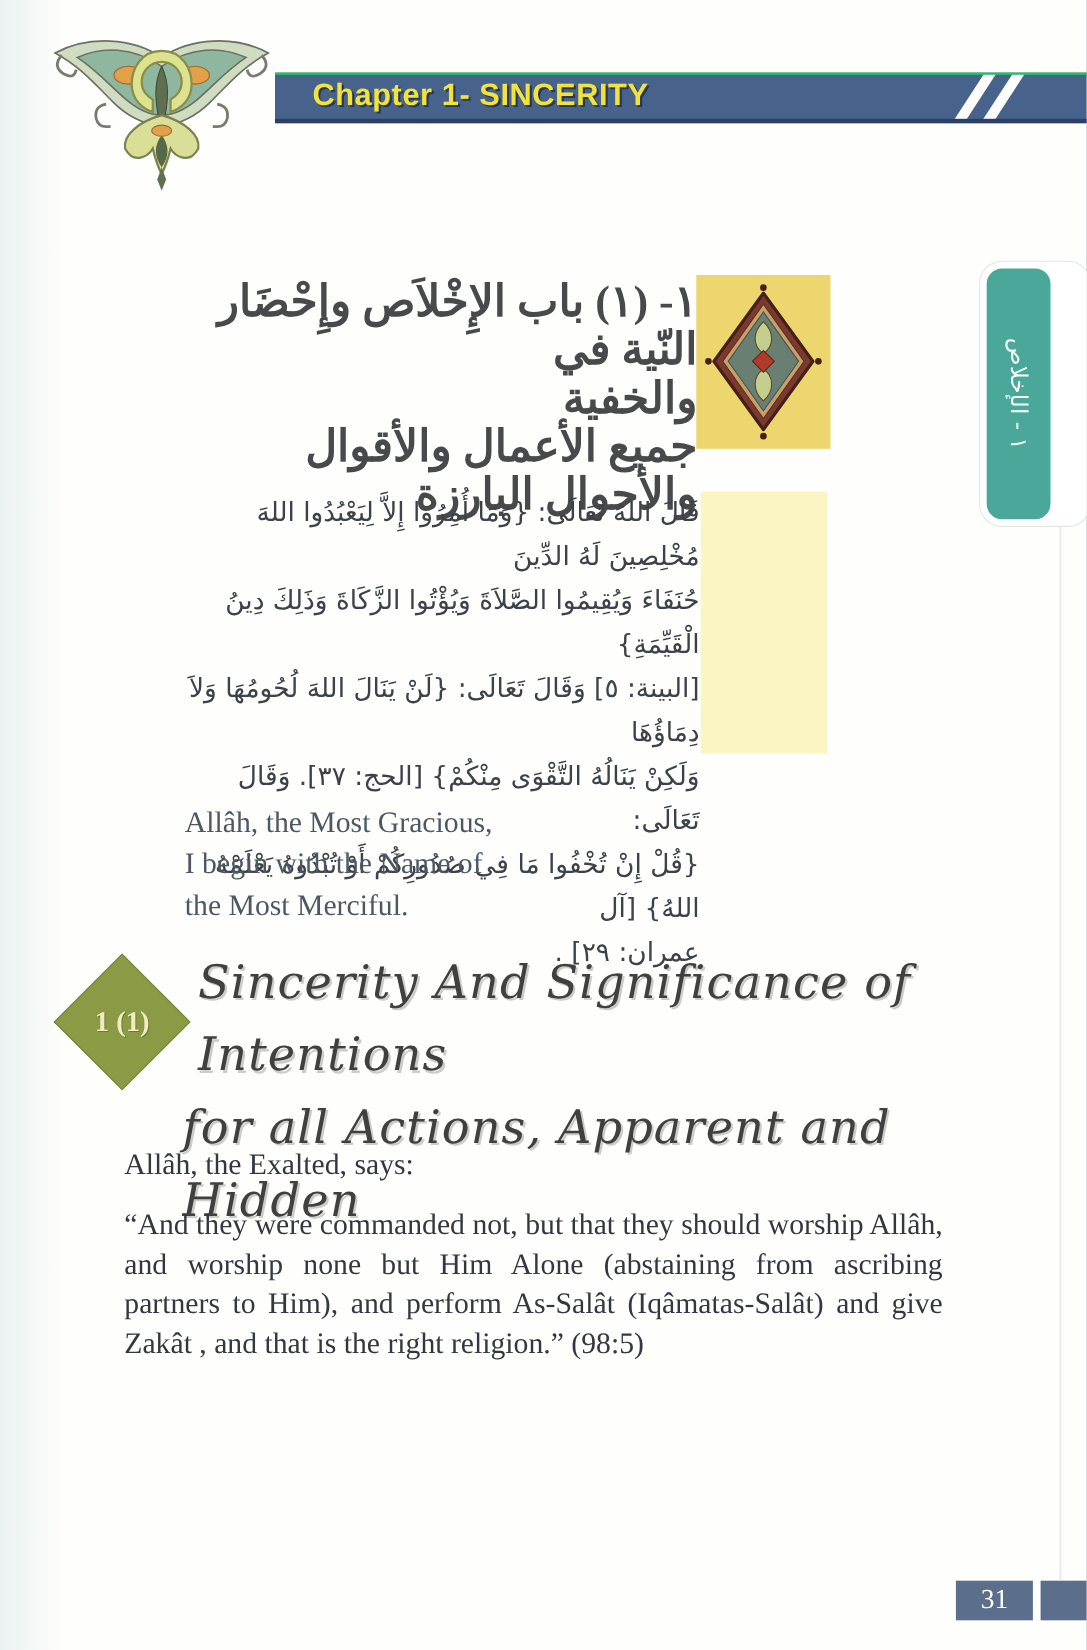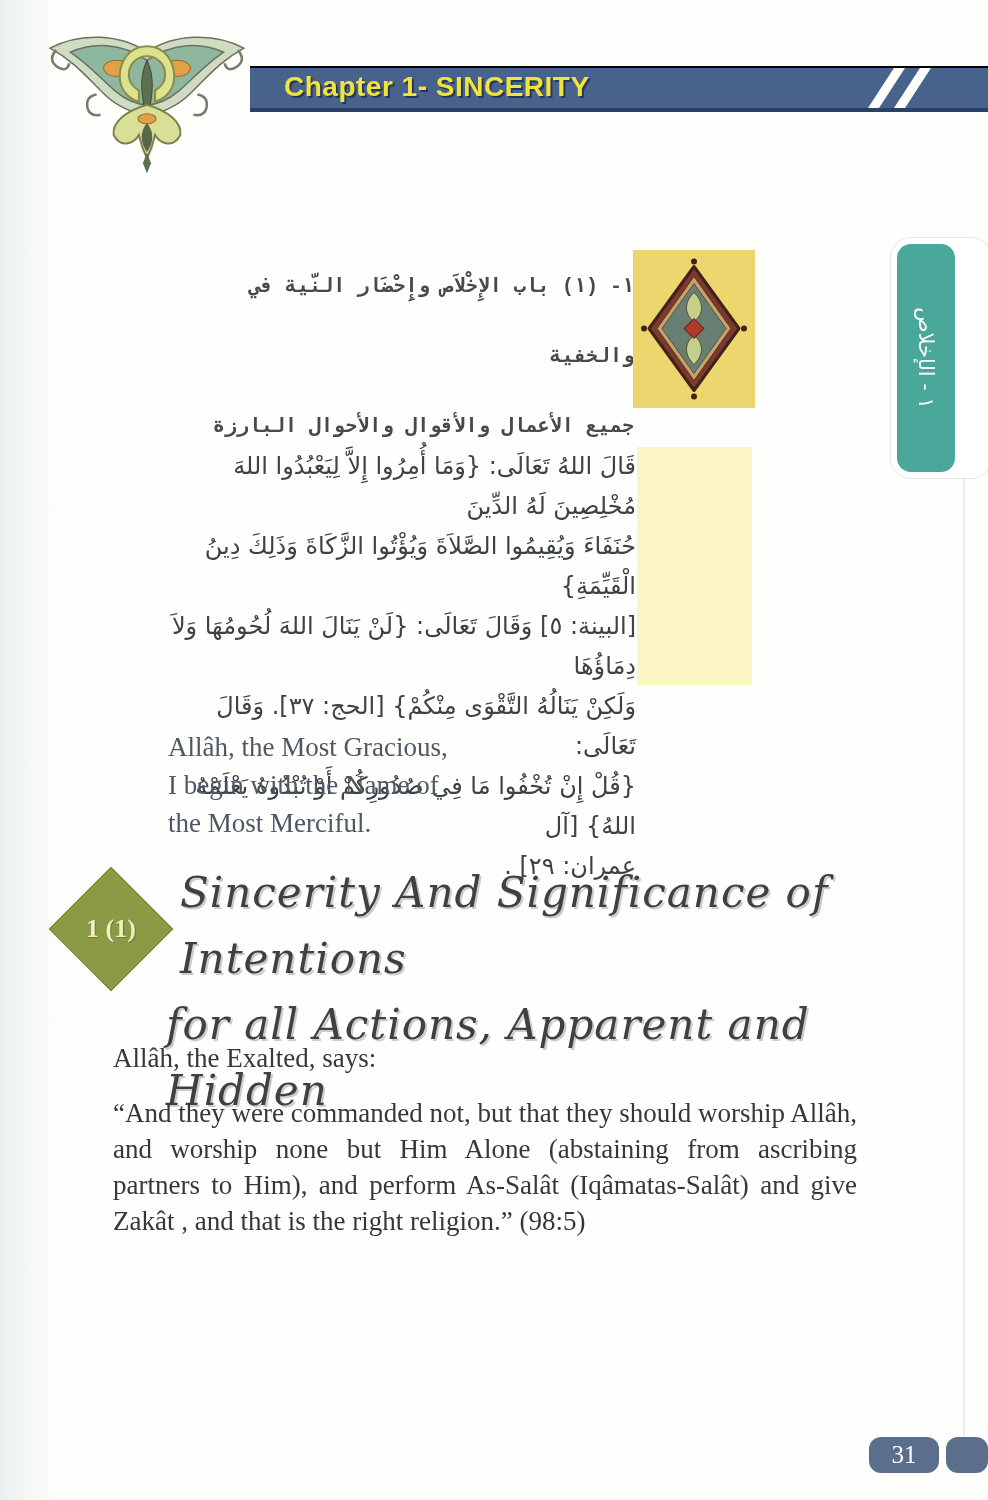--- a/index.html
+++ b/index.html
@@ -11,41 +11,41 @@
     overflow:hidden;
     font-family:"Liberation Serif", serif;
   }
   .edge-shade{position:absolute;left:0;top:0;bottom:0;width:58px;
     background:linear-gradient(to right,#eaf2f1,rgba(255,255,255,0));}
   .edge-line{position:absolute;left:963px;top:478px;width:2px;height:958px;background:#e9edee;}
 
   
   .corner-ornament{position:absolute;left:40px;top:30px;width:214px;height:146px;}
   .header-bar{position:absolute;left:250px;top:66px;width:738px;height:46px;
-    background:#47628b;border-top:2px solid #000000;border-bottom:4px solid #2c4066;
+    background:#47628b;border-top:2px solid #22c55e;border-bottom:4px solid #2c4066;
     box-sizing:border-box;overflow:hidden;}
   .header-label{position:absolute;left:34px;top:50%;transform:translateY(-54%);
     font-family:"Liberation Sans", sans-serif;font-weight:bold;font-size:28px;
     color:#f2e33c;letter-spacing:.5px;text-shadow:2px 2px 0 #26385a;white-space:nowrap;}
   .slash{position:absolute;top:-4px;bottom:-4px;width:11px;background:#ffffff;transform:skewX(-33deg);}
   .slash.s1{right:96px;}
   .slash.s2{right:70px;}
 
   
   .side-tab-outer{position:absolute;left:891px;top:238px;width:100px;height:240px;
     background:#ffffff;border-radius:20px;box-shadow:0 0 0 1px #e3e8e7;}
   .side-tab-inner{position:absolute;left:897px;top:244px;width:58px;height:228px;
     background:#4aa89a;border-radius:14px;display:flex;align-items:center;justify-content:center;}
   .side-tab-label{transform:rotate(90deg);direction:rtl;white-space:nowrap;
     font-family:"DejaVu Sans", sans-serif;font-size:21px;color:#f6fbf9;letter-spacing:1px;}
 
   
   .arabic-title{position:absolute;left:152px;top:252px;width:482px;
-    direction:rtl;text-align:right;font-family:Liberation Mono, monospace;
-    font-size:20px;font-weight:700;line-height:70px;color:#47494b;}
+    direction:rtl;text-align:right;font-family:Liberation Serif, serif;
+    font-size:40px;font-weight:700;line-height:44px;color:#47494b;}
   .title-ornament-box{position:absolute;left:633px;top:250px;width:122px;height:158px;background:#edd66d;}
   .title-ornament-box svg{display:block;width:100%;height:100%;}
 
   
   .quran{position:absolute;left:160px;top:446px;width:476px;
     direction:rtl;text-align:right;font-family:"DejaVu Sans", sans-serif;
     font-size:24px;line-height:40px;color:#3d4248;}
   .quran-strip{position:absolute;left:637px;top:447px;width:115px;height:238px;background:#fbf5c4;}
 
   
@@ -64,21 +64,21 @@
     text-shadow:2px 2px 0 rgba(145,145,145,0.45);}
   .section-title .l2{margin-left:-14px;}
 
   
   .body-text{position:absolute;left:113px;top:1040px;width:744px;
     font-size:27px;line-height:36px;color:#34383e;}
   .body-text p{margin:0 0 17px 0;text-align:justify;}
   .body-text p.intro{text-align:left;margin-bottom:19px;}
 
   
-  .footer-box{position:absolute;top:1437px;height:36px;background:#5b6e8c;border-radius:12px;}
+  .footer-box{position:absolute;top:1437px;height:36px;background:#5b6e8c;}
   .footer-box.num{left:869px;width:70px;display:flex;align-items:center;justify-content:center;
     color:#ffffff;font-size:25px;}
   .footer-box.blank{left:946px;width:42px;}
 </style>
 </head>
 <body>
 
 <div class="page">
   <div class="edge-shade"></div>
   <div class="edge-line"></div>

